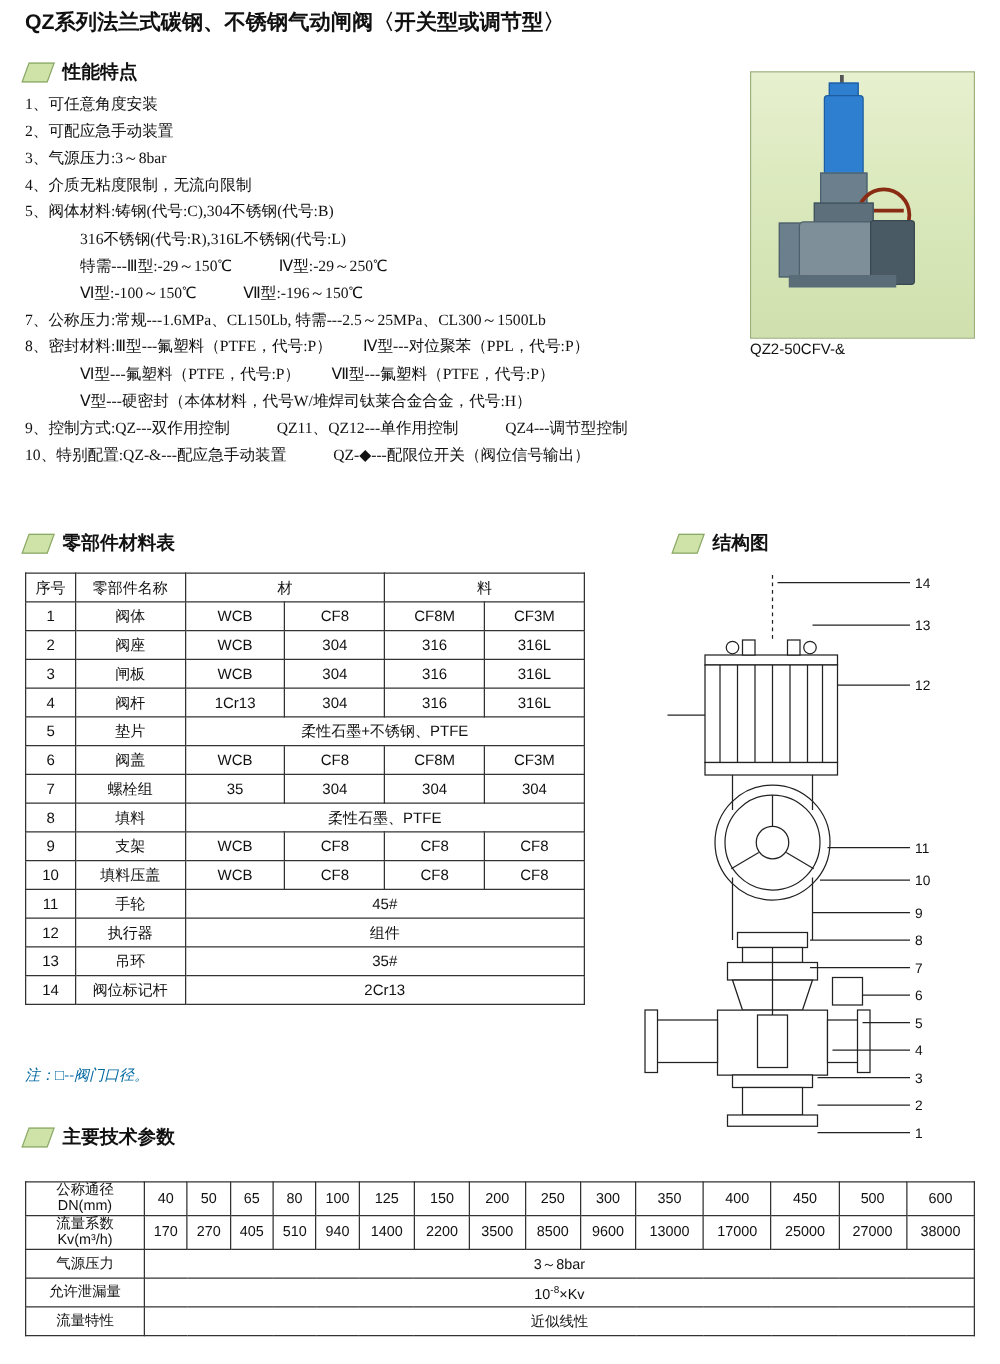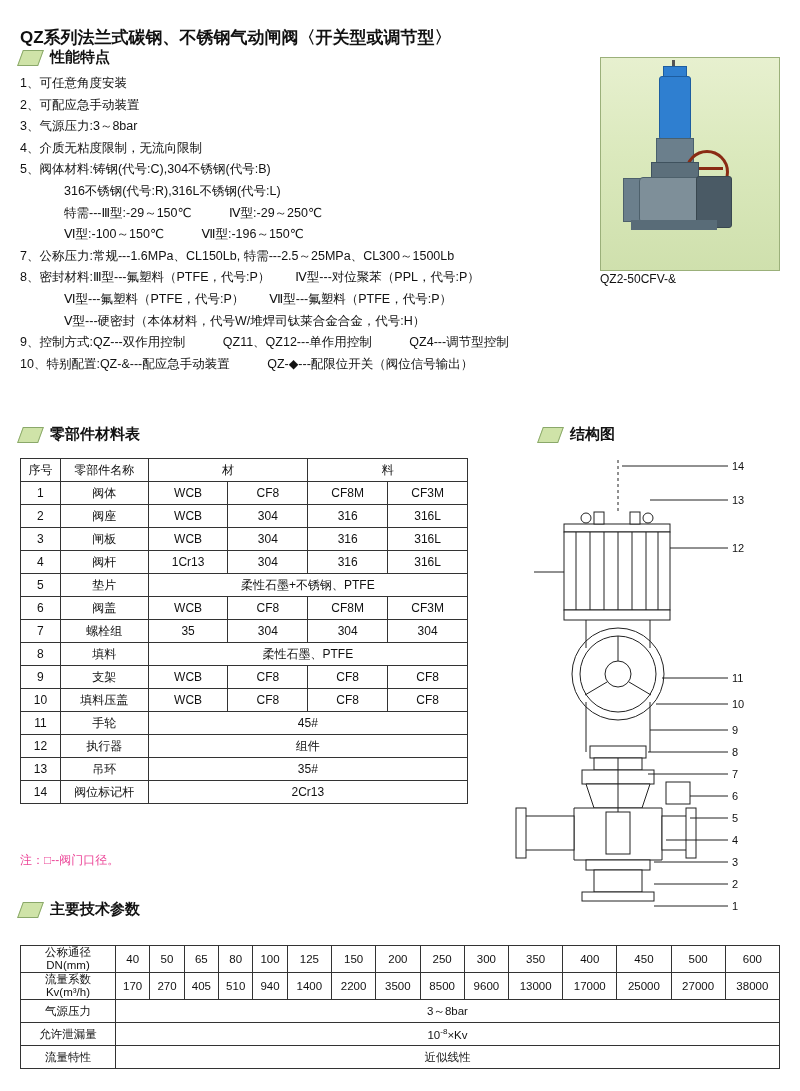--- a/index.html
+++ b/index.html
@@ -8,37 +8,36 @@
     font-family:"Liberation Sans","DejaVu Sans",sans-serif;
     color:#111;position:relative;overflow:hidden;
   }
   .page{position:relative;width:800px;height:1091px;}
 
   
   .main-title{
     position:absolute;left:20px;top:6px;width:760px;
     font-size:17px;font-weight:bold;letter-spacing:0px;color:#111;
     white-space:nowrap;
-    margin-top:20px;
   }
 
   
   .sec-head{position:absolute;display:flex;align-items:center;gap:9px;}
   .tag{
     width:19px;height:14px;background:#cfe3a8;border:1px solid #8aa86a;
     transform:skewX(-20deg);display:inline-block;
   }
   .sec-title{font-size:15px;font-weight:bold;color:#111;}
 
   
   .features{
     position:absolute;left:20px;top:73px;width:560px;
     font-size:12.5px;line-height:21.6px;color:#111;
   }
-  .features div{white-space:nowrap;}
+  .features div{white-space:nowrap;font-family:Liberation Serif, serif;}
   .ind1{padding-left:44px;}
   .ind2{padding-left:44px;}
 
   
   .photo-wrap{position:absolute;left:600px;top:57px;width:178px;height:212px;}
   .photo{
     width:178px;height:212px;border:1px solid #9bb07a;
     background:linear-gradient(180deg,#e7f0cf 0%,#dbe9bd 45%,#cfe0ad 100%);
     position:relative;overflow:hidden;
   }
@@ -64,21 +63,21 @@
   
   .tbl-parts{
     position:absolute;left:20px;top:458px;width:448px;border-collapse:collapse;
     font-size:12px;color:#111;
   }
   .tbl-parts td,.tbl-parts th{
     border:1px solid #333;text-align:center;height:22px;padding:0 2px;font-weight:normal;
   }
   .tbl-parts .hdr{font-size:12px;}
   .note{
-    position:absolute;left:20px;top:852px;font-size:12px;color:#ec4899;
+    position:absolute;left:20px;top:852px;font-size:12px;color:#0369a1;font-style:italic;
   }
 
   
   .struct{position:absolute;left:490px;top:452px;width:300px;height:470px;}
   .struct svg{display:block;}
 
   
   .tbl-tech{
     position:absolute;left:20px;top:945px;width:760px;border-collapse:collapse;
     font-size:11.5px;color:#111;

